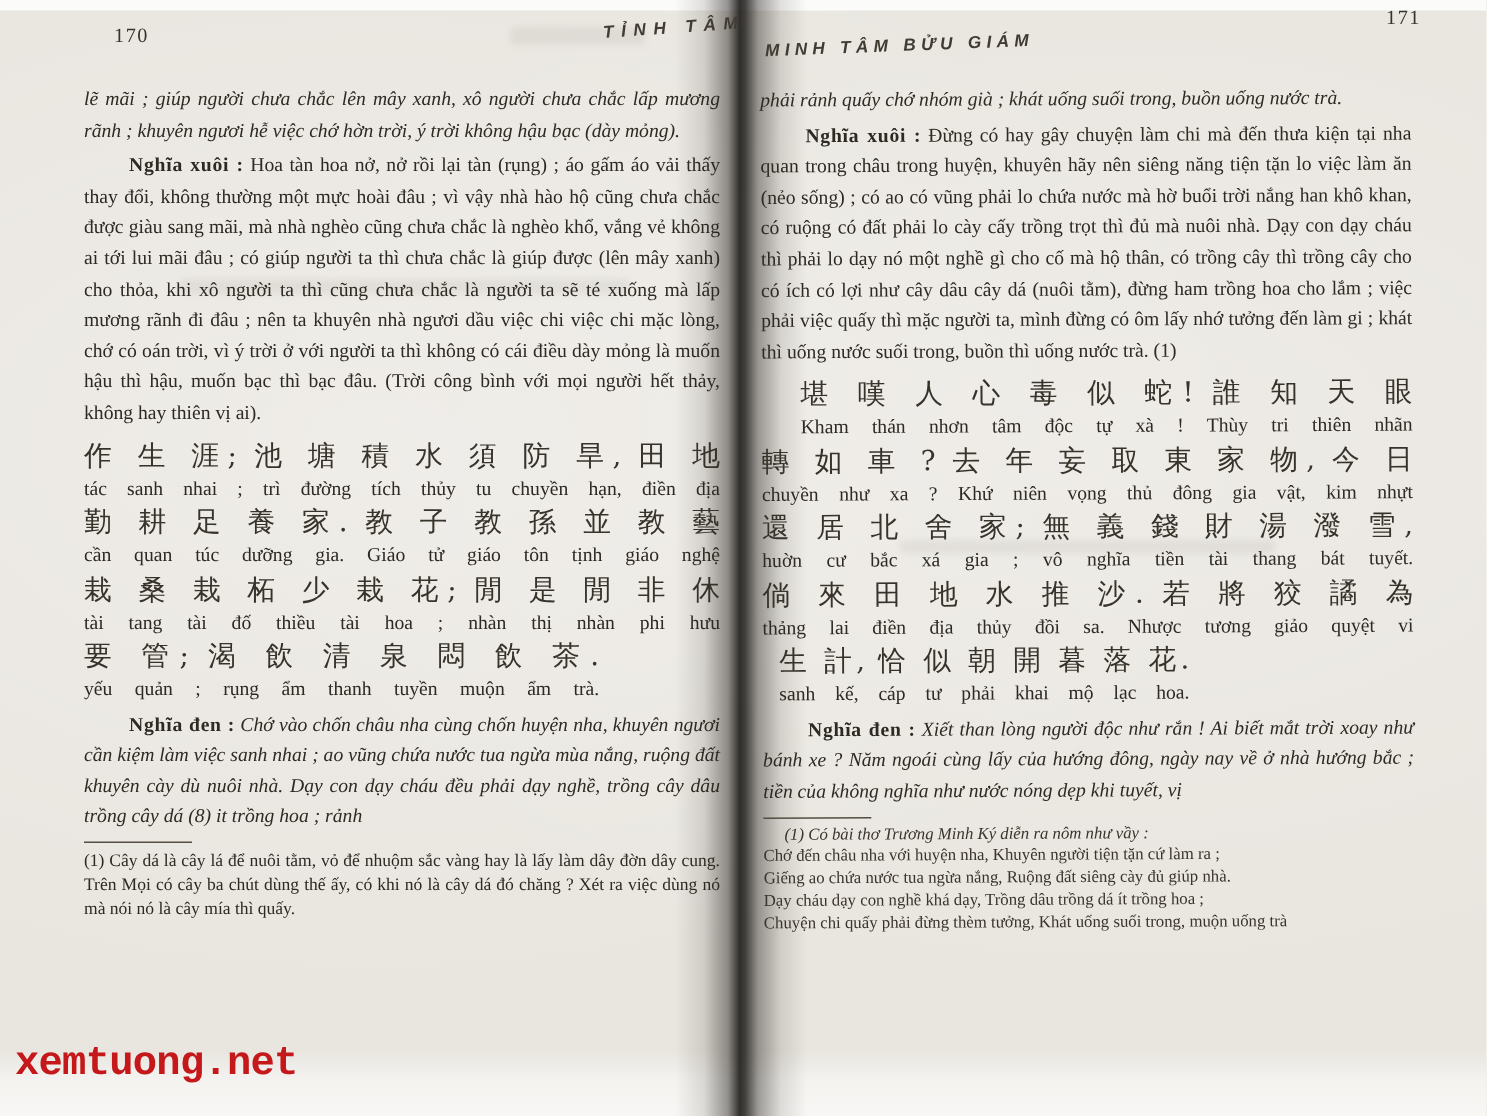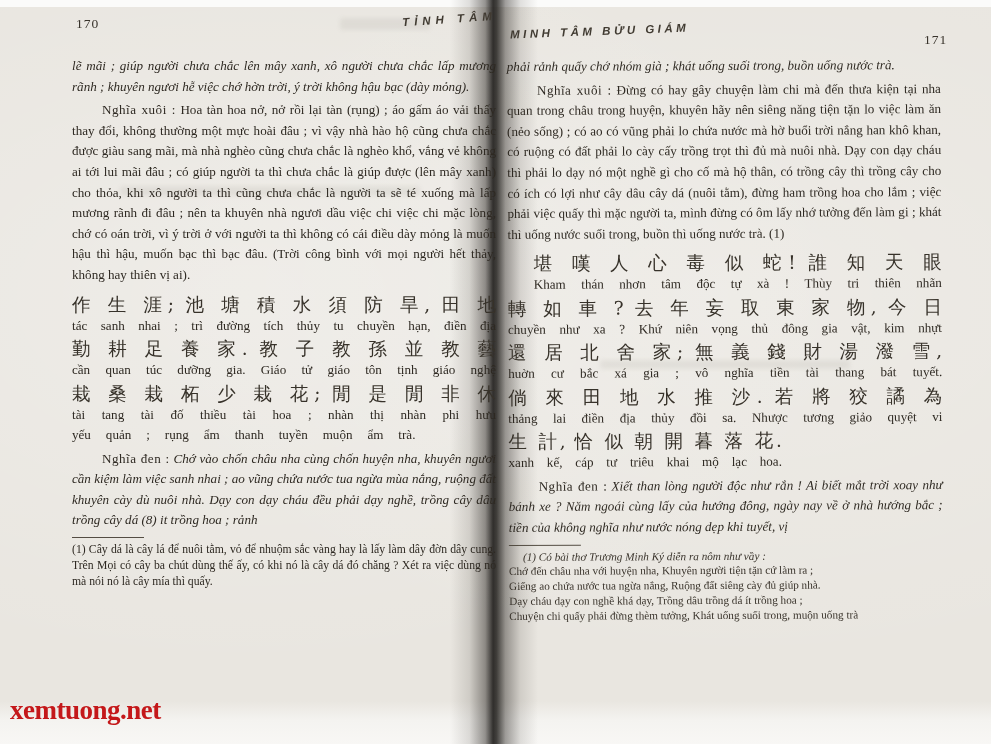--- a/index.html
+++ b/index.html
@@ -18,52 +18,52 @@
   .gutter {
     position:absolute; left:450px; top:0; width:88px; height:100%;
     background:linear-gradient(90deg,
       rgba(60,55,48,0) 0%, rgba(60,55,48,.15) 22%, rgba(48,44,40,.5) 40%,
       rgba(28,26,24,.9) 49%, rgba(34,32,29,.85) 53%, rgba(48,44,40,.45) 63%,
       rgba(60,55,48,.14) 80%, rgba(60,55,48,0) 100%);
   }
   .smudge { position:absolute; background:#9a958c; opacity:.14; filter:blur(2px); border-radius:3px; }
   .pageno { position:absolute; font-size:13.5px; letter-spacing:1px; color:#38332b; }
   #pn-left { left:76px; top:16px; }
-  #pn-right { left:924px; top:32px; }
+  #pn-right { left:924px; top:4px; }
   .runhead { position:absolute; font-style:italic; font-weight:bold; font-size:11.5px;
     letter-spacing:5px; color:#413b32; white-space:nowrap;
     font-family:"Liberation Sans", sans-serif; }
   #rh-left { left:402px; top:13px; transform:rotate(-4deg); }
   #rh-right { left:510px; top:25px; transform:rotate(-2.2deg); letter-spacing:3.5px; }
 
   .page { position:absolute; top:56px; font-size:13.1px; line-height:20.6px; text-align:justify; }
-  #page-left { left:72px; width:424px; }
+  #page-left { left:56px; width:424px; }
   #page-right { left:508px; width:434px; transform:rotate(-.25deg); }
   .page p { margin:0 0 3px 0; }
   .indent { text-indent:30px; }
   .cont-italic { font-style:italic; }
-  .lead { font-weight:normal; letter-spacing:.5px; }
+  .lead { font-weight:bold; letter-spacing:.5px; }
   .den-body { font-style:italic; }
 
   .verse { margin:7px 0 5px 0; }
   .vpair { margin-bottom:3px; }
   .vpair .cn { font-size:18.5px; line-height:24px; text-align:justify; text-align-last:justify;
     font-family:"DejaVu Serif", serif; color:#37322a; }
   .vpair .vn { font-size:13.1px; line-height:17.5px; text-align:justify; text-align-last:justify; }
   .vpair.first { padding-left:26px; }
   .vpair.w80 { width:81%; }
-  .vpair.w62 { width:63%; }
+  .vpair.w62 { width:63%;margin-left:11px; }
 
   .footnote { margin-top:6px; font-size:11.7px; line-height:16px; }
   .footnote-rule { width:72px; border-top:1.2px solid #544d43; margin:2px 0 4px 0; }
   .fn-lines { font-size:11.2px; line-height:14.8px; text-align:left; color:#3a342c; }
   .fn-lines .fn-intro { font-style:italic; padding-left:14px; }
 
   .watermark { position:absolute; left:10px; top:695px;
-    font-family:Liberation Serif, serif; font-weight:bold; font-size:27px;
+    font-family:Liberation Mono, monospace; font-weight:bold; font-size:27px;
     letter-spacing:-.5px; }
 </style>
 </head>
 <body>
 
 <div class="scan" style="color: rgb(46, 41, 34);">
   <div class="top-strip"></div>
   <div class="bottom-strip"></div>
   <div class="gutter"></div>
 
@@ -87,20 +87,21 @@
       </div>
       <div class="vpair">
         <div class="cn">勤 耕 足 養 家. 教 子 教 孫 並 教 藝</div>
         <div class="vn">cần quan túc dưỡng gia. Giáo tử giáo tôn tịnh giáo nghệ</div>
       </div>
       <div class="vpair">
         <div class="cn">栽 桑 栽 柘 少 栽 花; 閒 是 閒 非 休</div>
         <div class="vn">tài tang tài đố thiều tài hoa ; nhàn thị nhàn phi hưu</div>
       </div>
       <div class="vpair w80">
+        <div class="cn">要 管; 渴 飲 清 泉 悶 飲 茶.</div>
         <div class="vn">yếu quản ; rụng ẩm thanh tuyền muộn ẩm trà.</div>
       </div>
     </div>
 
     <p class="indent"><span class="lead">Nghĩa đen :</span><span class="den-body"> Chớ vào chốn châu nha cùng chốn huyện nha, khuyên ngươi cần kiệm làm việc sanh nhai ; ao vũng chứa nước tua ngừa mùa nắng, ruộng đất khuyên cày dù nuôi nhà. Dạy con dạy cháu đều phải dạy nghề, trồng cây dâu trồng cây dá (8) it trồng hoa ; rảnh</span></p>
 
     <div class="footnote">
       <div class="footnote-rule"></div>
       <div>(1) Cây dá là cây lá để nuôi tằm, vỏ để nhuộm sắc vàng hay là lấy làm dây đờn dây cung. Trên Mọi có cây ba chút dùng thế ấy, có khi nó là cây dá đó chăng ? Xét ra việc dùng nó mà nói nó là cây mía thì quấy.</div>
     </div>
@@ -122,21 +123,21 @@
       <div class="vpair">
         <div class="cn">還 居 北 舍 家; 無 義 錢 財 湯 潑 雪,</div>
         <div class="vn">huờn cư bắc xá gia ; vô nghĩa tiền tài thang bát tuyết.</div>
       </div>
       <div class="vpair">
         <div class="cn">倘 來 田 地 水 推 沙. 若 將 狡 譎 為</div>
         <div class="vn">thảng lai điền địa thủy đồi sa. Nhược tương giảo quyệt vi</div>
       </div>
       <div class="vpair w62">
         <div class="cn">生 計, 恰 似 朝 開 暮 落 花.</div>
-        <div class="vn">xanh kế, cáp tư triêu khai mộ lạc hoa.</div>
+        <div class="vn">sanh kế, cáp tư phải khai mộ lạc hoa.</div>
       </div>
     </div>
 
     <p class="indent"><span class="lead">Nghĩa đen :</span><span class="den-body"> Xiết than lòng người độc như rắn ! Ai biết mắt trời xoay như bánh xe ? Năm ngoái cùng lấy của hướng đông, ngày nay về ở nhà hướng bắc ; tiền của không nghĩa như nước nóng dẹp khi tuyết, vị</span></p>
 
     <div class="footnote">
       <div class="footnote-rule"></div>
       <div class="fn-lines">
         <div class="fn-intro">(1) Có bài thơ Trương Minh Ký diễn ra nôm như vầy :</div>
         <div>Chớ đến châu nha với huyện nha, Khuyên người tiện tặn cứ làm ra ;</div>

